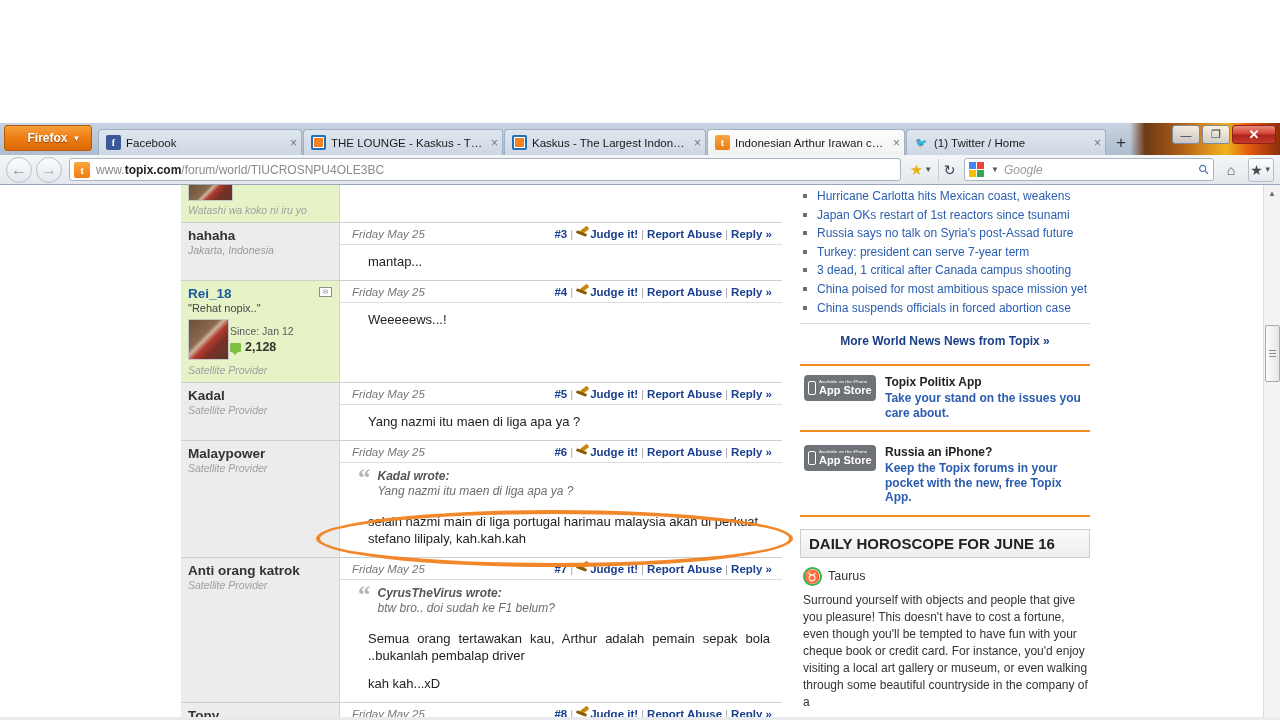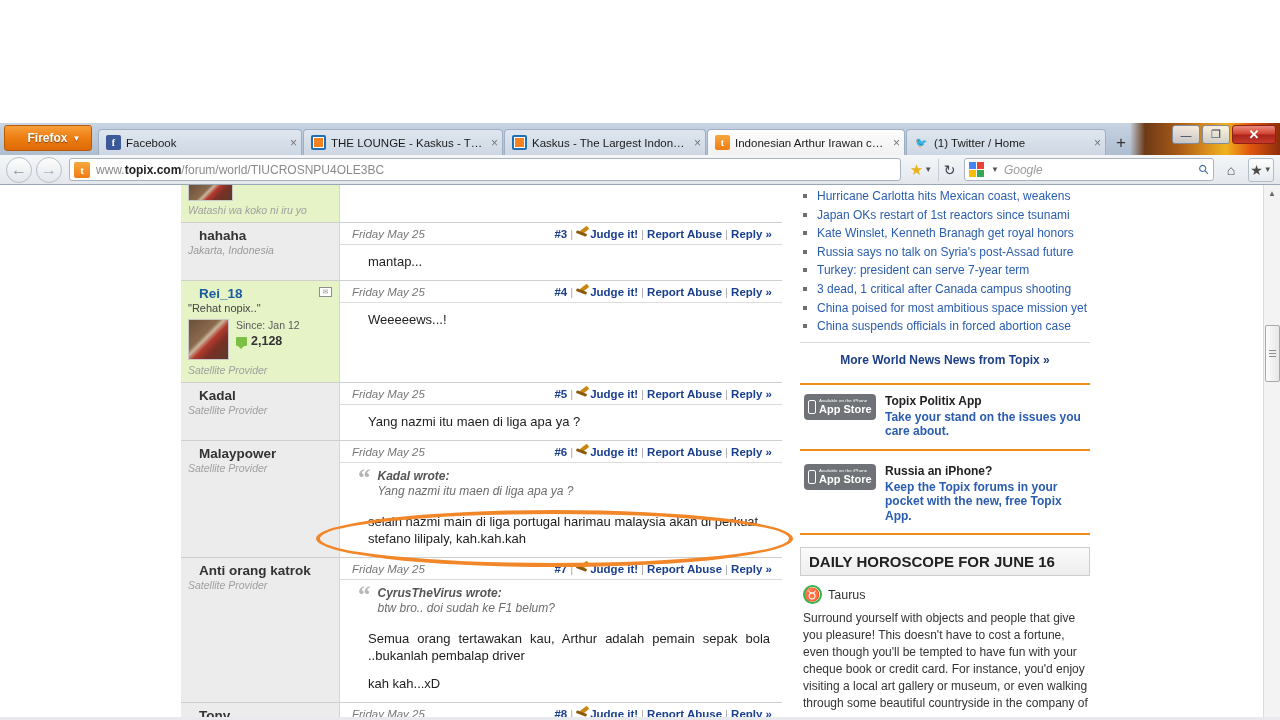--- a/index.html
+++ b/index.html
@@ -188,36 +188,35 @@
     border-right: 1px solid #d4d4d4;
     padding: 5px 8px 6px 7px;
     position: relative;
   }
   .postrow.hl .pcol-author { background: #e6f3c7; }
   .pcol-body { flex: 1 1 auto; background: #fff; padding: 0; }
 
   .uname {
     font-size: 13.5px; font-weight: bold; color: #333; line-height: 15px;
     font-family: "Liberation Sans", sans-serif;
-    margin-left: 11px;
   }
   .postrow.hl .uname { color: #1b5c9e; }
   .uloc {
     font-size: 10.5px; color: #9a9a9a; font-style: italic; margin-top: 1px;
     line-height: 13px;
   }
   .utag {
     font-size: 11px; color: #444; margin-top: 1px; line-height: 13px;
   }
   .mailicon {
     position: absolute; right: 7px; top: 6px;
     width: 13px; height: 10px; border: 1px solid #8e8e8e; background: #fff;
     font-size: 7px; color: #8e8e8e; line-height: 8px; text-align: center;
   }
-  .ublock { display: flex; gap: 7px; margin-top: 4px; align-items: flex-start; }
+  .ublock { display: flex; gap: 1px; margin-top: 4px; align-items: center; }
   .uavatar {
     width: 41px; height: 41px; flex: 0 0 41px;
     background:
       linear-gradient(135deg,#6b4f3a 0%, #8a6a4d 38%, #c9b49b 45%, #b33a2e 55%, #7a3026 70%, #5a3a2a 100%);
     border: 1px solid #c9c9c9;
   }
   .usince { font-size: 10.5px; color: #5a5a5a; line-height: 13px; }
   .upostcount {
     font-size: 12.5px; font-weight: bold; color: #333;
     display: flex; align-items: center; gap: 4px; margin-top: 2px;
@@ -592,21 +591,20 @@
           </div>
         </div>
       </div>
 
     </div>
 
     <div class="sidebar">
       <ul class="newslist">
         <li><a>Hurricane Carlotta hits Mexican coast, weakens</a></li>
         <li><a>Japan OKs restart of 1st reactors since tsunami</a></li>
-        <li><a>Kate Winslet, Kenneth Branagh get royal honors</a></li>
         <li><a>Russia says no talk on Syria's post-Assad future</a></li>
         <li><a>Turkey: president can serve 7-year term</a></li>
         <li><a>3 dead, 1 critical after Canada campus shooting</a></li>
         <li><a>China poised for most ambitious space mission yet</a></li>
         <li><a>China suspends officials in forced abortion case</a></li>
       </ul>
 
       <div class="moreline" style="margin-top:6px;">
         <a>More World News News from Topix »</a>
       </div>

